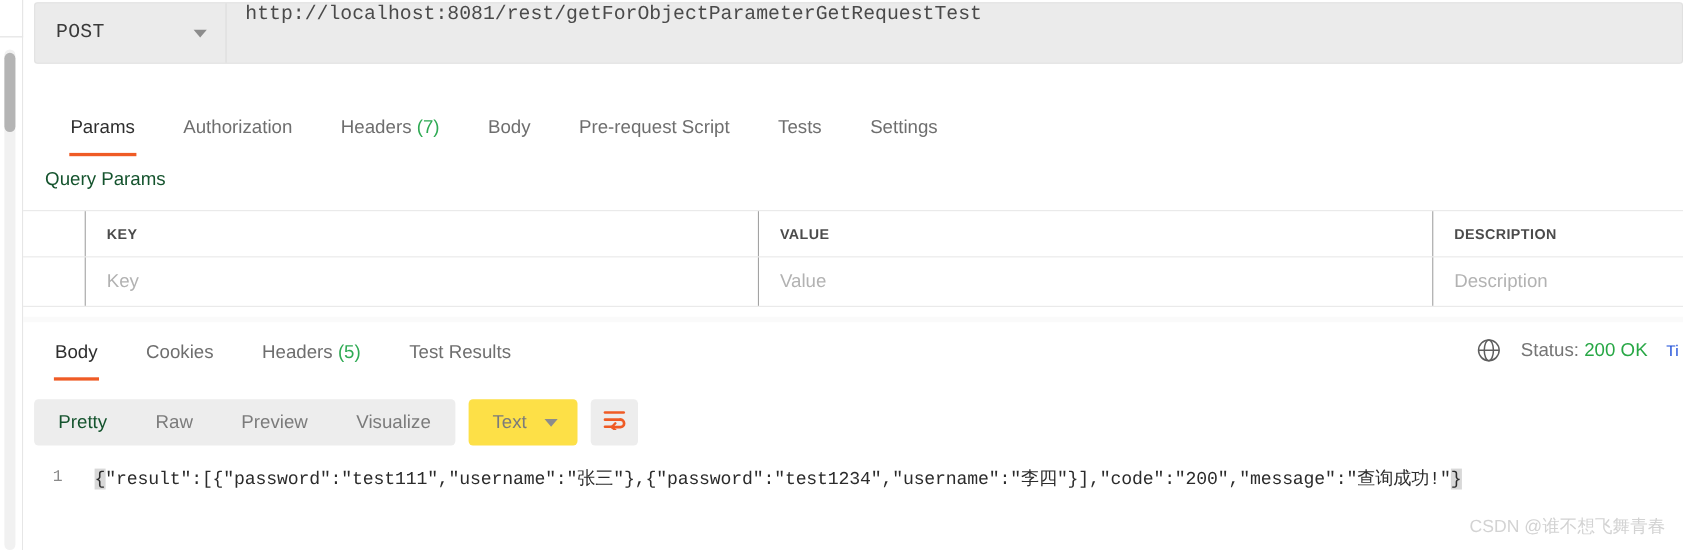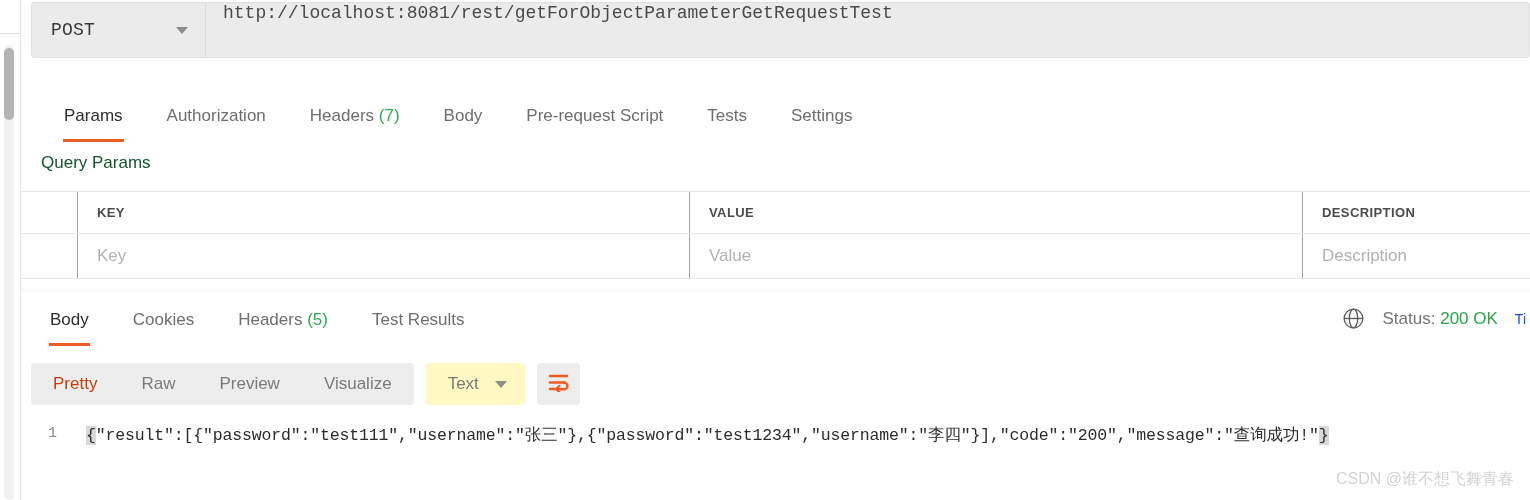--- a/index.html
+++ b/index.html
@@ -71,22 +71,22 @@
                  padding-right: 4px; justify-content: center; }
   .globe { width: 25px; height: 25px; }
   .status-text { font-size: 17px; color: #757575; white-space: nowrap; }
   .status-val { color: #27a745; }
   .time-text { font-size: 14px; color: #1d4ed8; white-space: nowrap; }
 
   
   .fmt-bar { position: absolute; left: 31px; top: 363px; display: flex; align-items: center; gap: 12px; }
   .seg { display: flex; background: #ededed; border-radius: 4px; height: 42px; align-items: center; }
   .seg-btn { padding: 0 22px; font-size: 17px; color: #7b7b7b; line-height: 42px; cursor: pointer; }
-  .seg-btn.active { color: #c2410c; }
-  .lang-sel { display: flex; align-items: center; gap: 16px; background: #fef9c3; border-radius: 4px;
+  .seg-btn.active { color: #14532d; }
+  .lang-sel { display: flex; align-items: center; gap: 16px; background: #fde047; border-radius: 4px;
               height: 42px; padding: 0 18px 0 22px; cursor: pointer; }
   .lang-sel .txt { font-size: 17px; color: #7b7b7b; }
   .caret-sm { width: 0; height: 0; border-left: 6px solid transparent; border-right: 6px solid transparent;
               border-top: 7px solid #8c8c8c; }
   .wrap-btn { width: 43px; height: 42px; background: #ededed; border-radius: 4px;
               display: flex; align-items: center; justify-content: center; cursor: pointer; }
 
   
   .code-area { position: absolute; left: 21px; top: 418px; width: 1509px; height: 82px;
                background: #fff; display: flex; }

